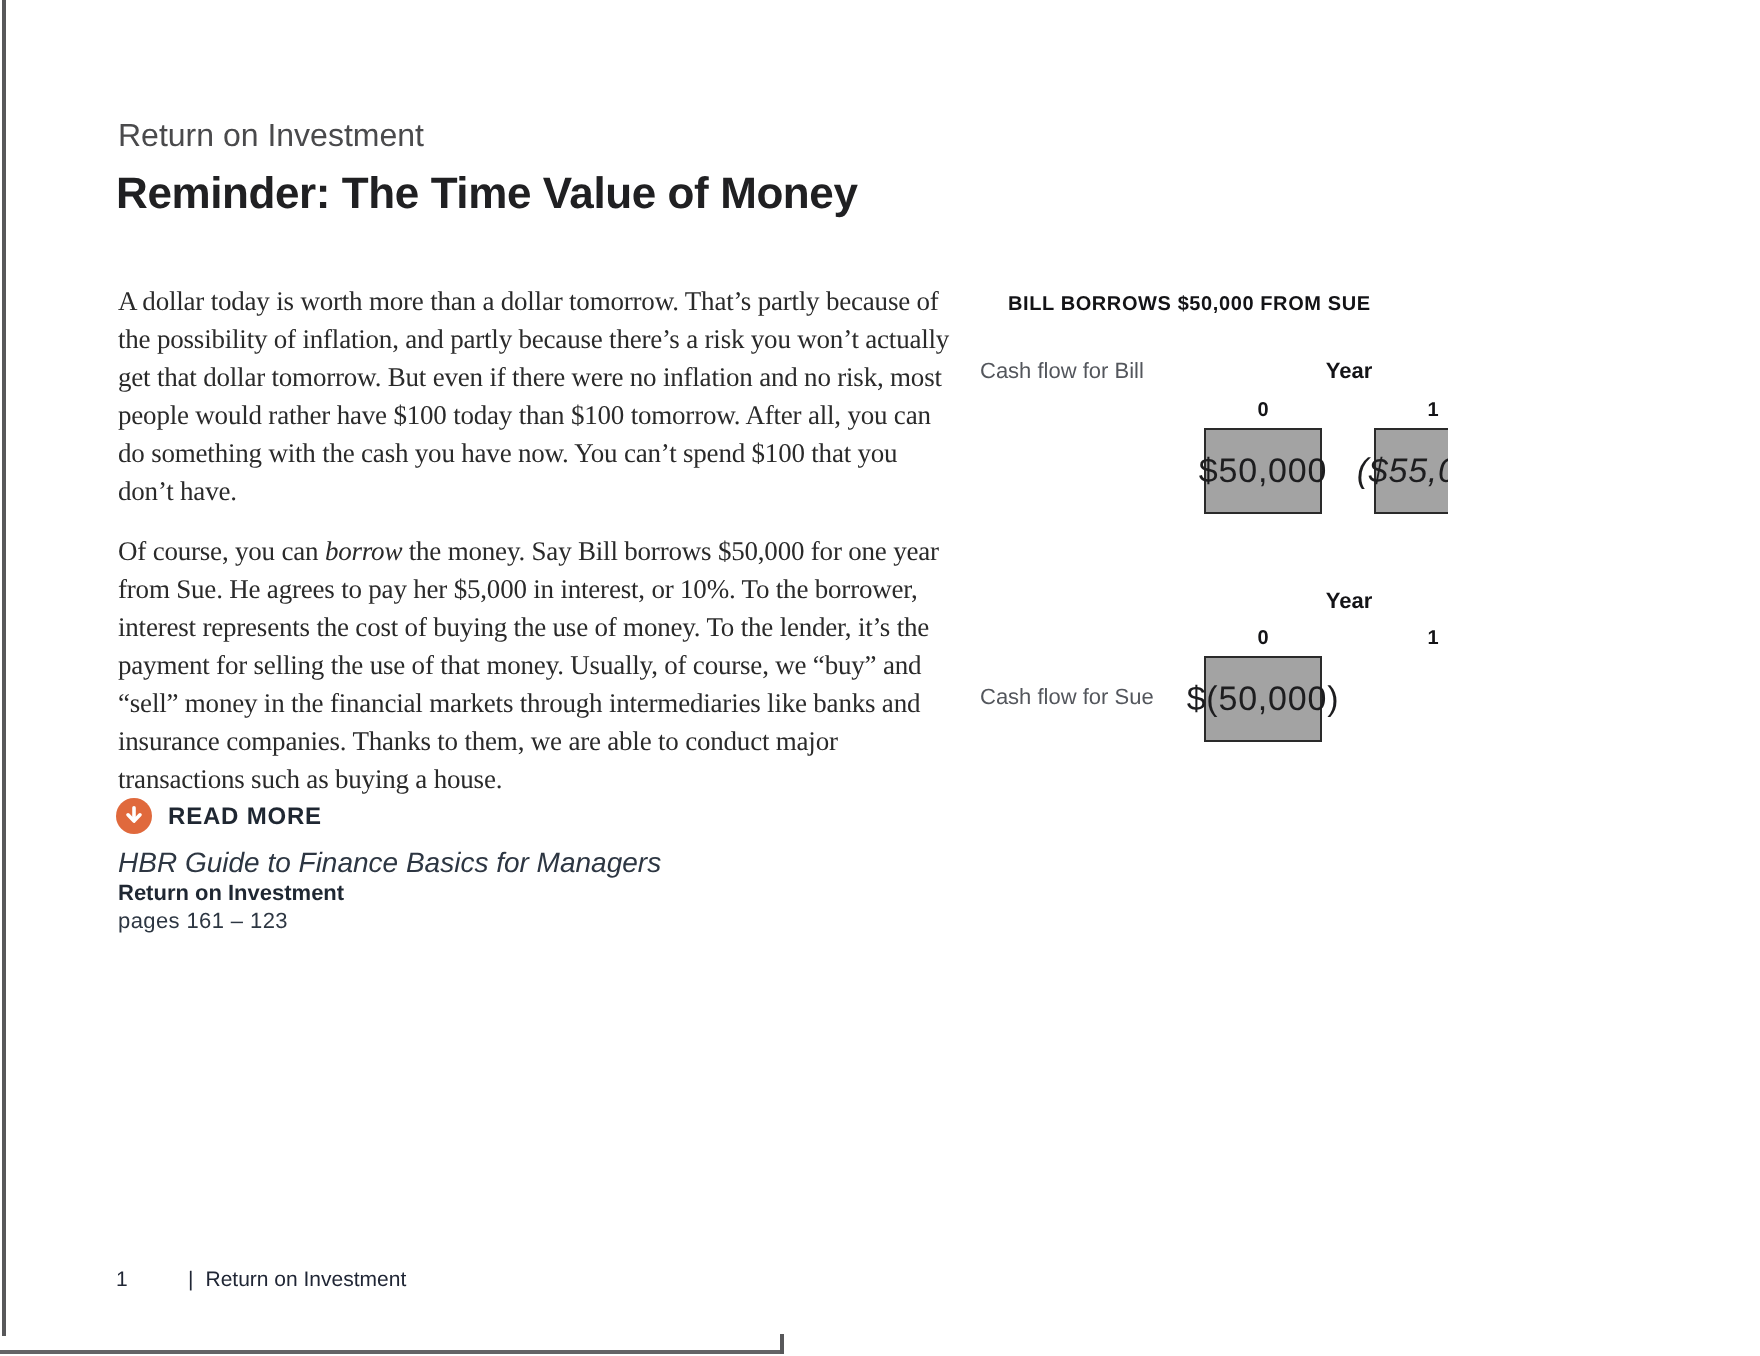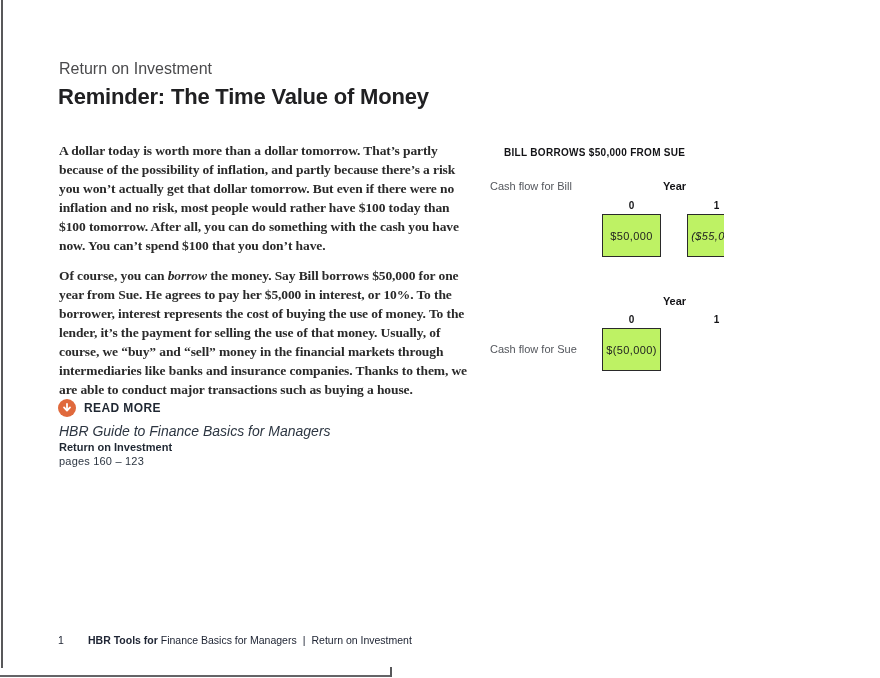--- a/index.html
+++ b/index.html
@@ -29,21 +29,21 @@
     font-size: 22px; font-weight: 700; color: #202022; letter-spacing: -0.2px;
   }
 
   
   .body-col {
     position: absolute; left: 59px; top: 141px; width: 418px;
     font-family: "Liberation Serif", serif;
     font-size: 13.5px; line-height: 19px; color: #2a2a2a;
     letter-spacing: -0.1px;
   }
-  .body-col p { margin: 0 0 11px 0; font-weight: bold; }
+  .body-col p { margin: 0 0 11px 0; }
   .body-col em { font-style: italic; }
 
   
   .readmore {
     position: absolute; left: 58px; top: 399px;
     display: flex; align-items: center; gap: 8px; cursor: pointer;
   }
   .rm-icon { width: 18px; height: 18px; display: inline-block; }
   .rm-icon svg { display: block; }
   .rm-label {
@@ -67,23 +67,23 @@
     position: absolute; left: 488px; top: 147px;
     font-size: 10px; font-weight: 700; color: #131316; letter-spacing: 0.3px; margin-left: 16px;
   }
   .dg-row-label { position: absolute; left: 490px; font-size: 11px; color: #53565c; }
   .dg-year     { position: absolute; left: 602px; width: 145px; text-align: center;
                  font-size: 11px; font-weight: 700; color: #131316; }
   .dg-colnum   { position: absolute; width: 59px; text-align: center;
                  font-size: 10px; font-weight: 700; color: #131316; }
   .dg-box {
     position: absolute; width: 59px; height: 43px;
-    border: 1px solid #2a2a2a; background: #bef264;
+    border: 1px solid #2a2a2a; background: #a3a3a3;
     display: flex; align-items: center; justify-content: center;
-    font-size: 11px; color: #1d1d1f; letter-spacing: 0.4px;
+    font-size: 17px; color: #1d1d1f; letter-spacing: 0.4px;
   }
   
   .r1-label { top: 180px; }
   .r1-year  { top: 180px; }
   .r1-c0    { left: 602px; top: 200px; }
   .r1-c1    { left: 687px; top: 200px; }
   .r1-b0    { left: 602px; top: 214px; }
   .r1-b1    { left: 687px; top: 214px; font-style: italic; }
   
   .r2-label { top: 295px; margin-top: 48px; }
@@ -124,37 +124,36 @@
       <svg width="18" height="18" viewBox="0 0 24 24">
         <circle cx="12" cy="12" r="12" fill="#e0693c"></circle>
         <path d="M12 6.5 L12 14" stroke="#ffffff" stroke-width="2.4" stroke-linecap="round" fill="none"></path>
         <path d="M8 11.2 L12 15.4 L16 11.2" stroke="#ffffff" stroke-width="2.4" stroke-linecap="round" stroke-linejoin="round" fill="none"></path>
       </svg>
     </span>
     <span class="rm-label">READ MORE</span>
   </div>
   <div class="rm-book">HBR Guide to Finance Basics for Managers</div>
   <div class="rm-chapter">Return on Investment</div>
-  <div class="rm-pages">pages 160 – 123</div>
+  <div class="rm-pages">pages 161 – 123</div>
 
   <div class="dg-title">BILL BORROWS $50,000 FROM SUE</div>
 
   <div class="dg-row-label r1-label">Cash flow for Bill</div>
   <div class="dg-year r1-year">Year</div>
   <div class="dg-colnum r1-c0">0</div>
   <div class="dg-colnum r1-c1">1</div>
   <div class="dg-box r1-b0">$50,000</div>
   <div class="dg-box r1-b1">($55,000)</div>
 
   <div class="dg-row-label r2-label">Cash flow for Sue</div>
   <div class="dg-year r2-year">Year</div>
   <div class="dg-colnum r2-c0">0</div>
   <div class="dg-colnum r2-c1">1</div>
   <div class="dg-box r2-b0">$(50,000)</div>
 
   <div class="footer">
     <span class="pgnum">1</span>
-    <span><span class="bold">HBR Tools for</span><span> Finance Basics for Managers</span></span>
     <span class="sep">|</span>
     <span>Return on Investment</span>
   </div>
 
 </div>
 
 </body></html>

